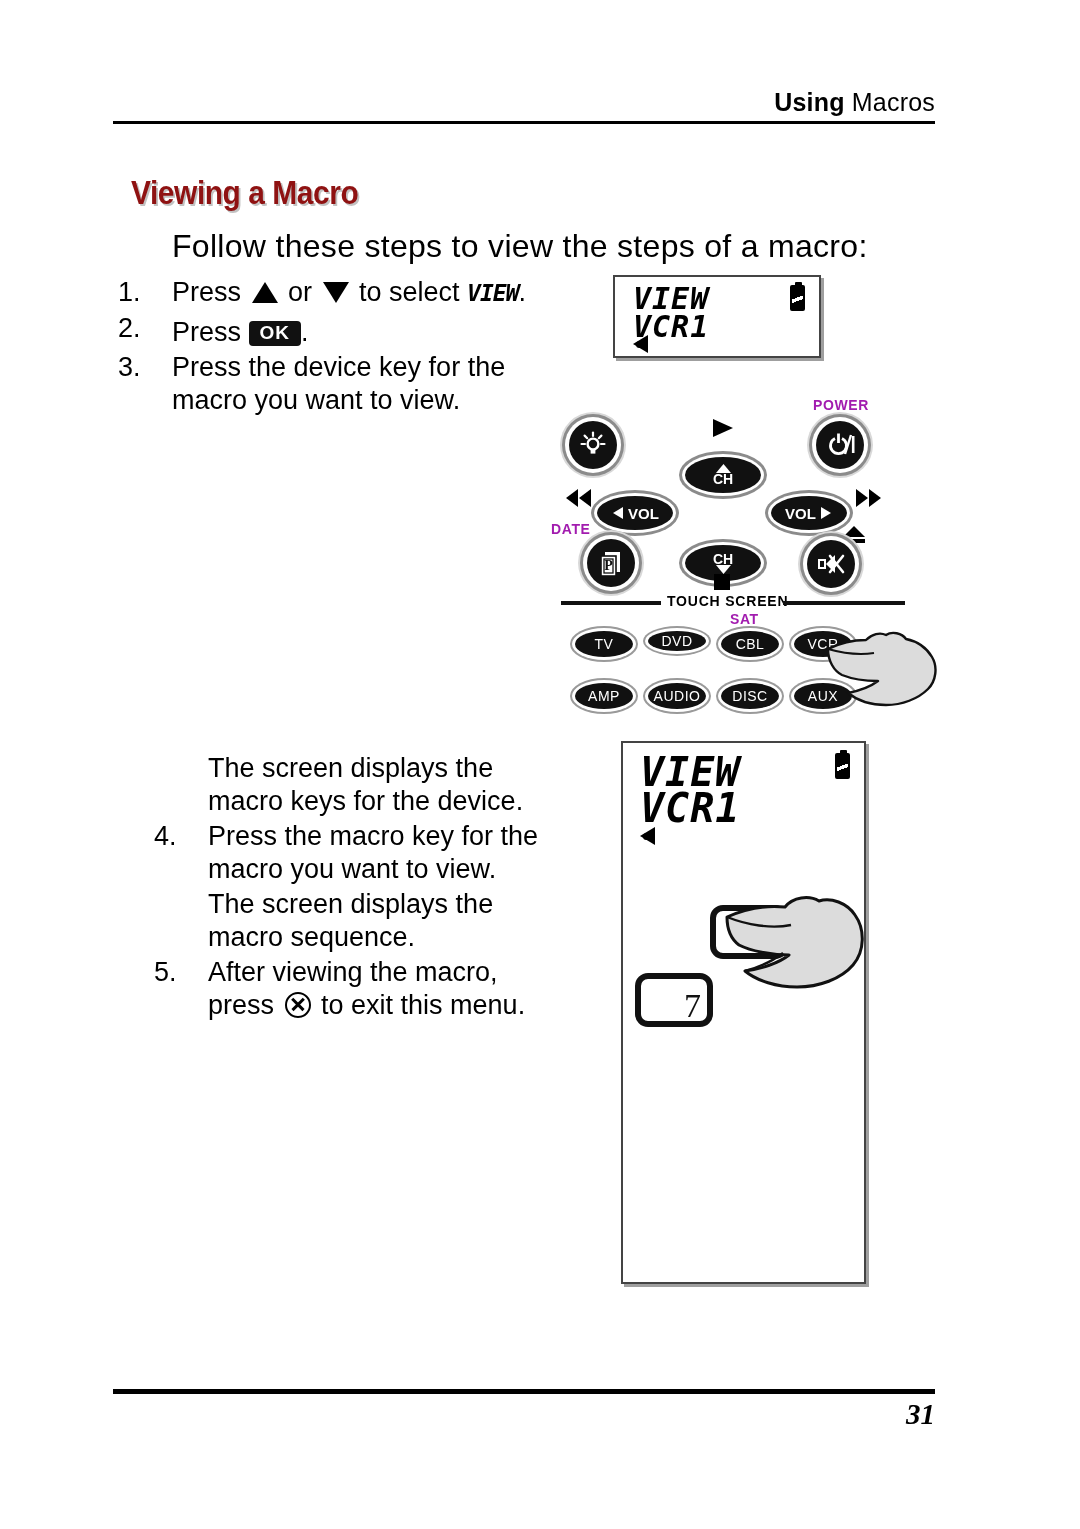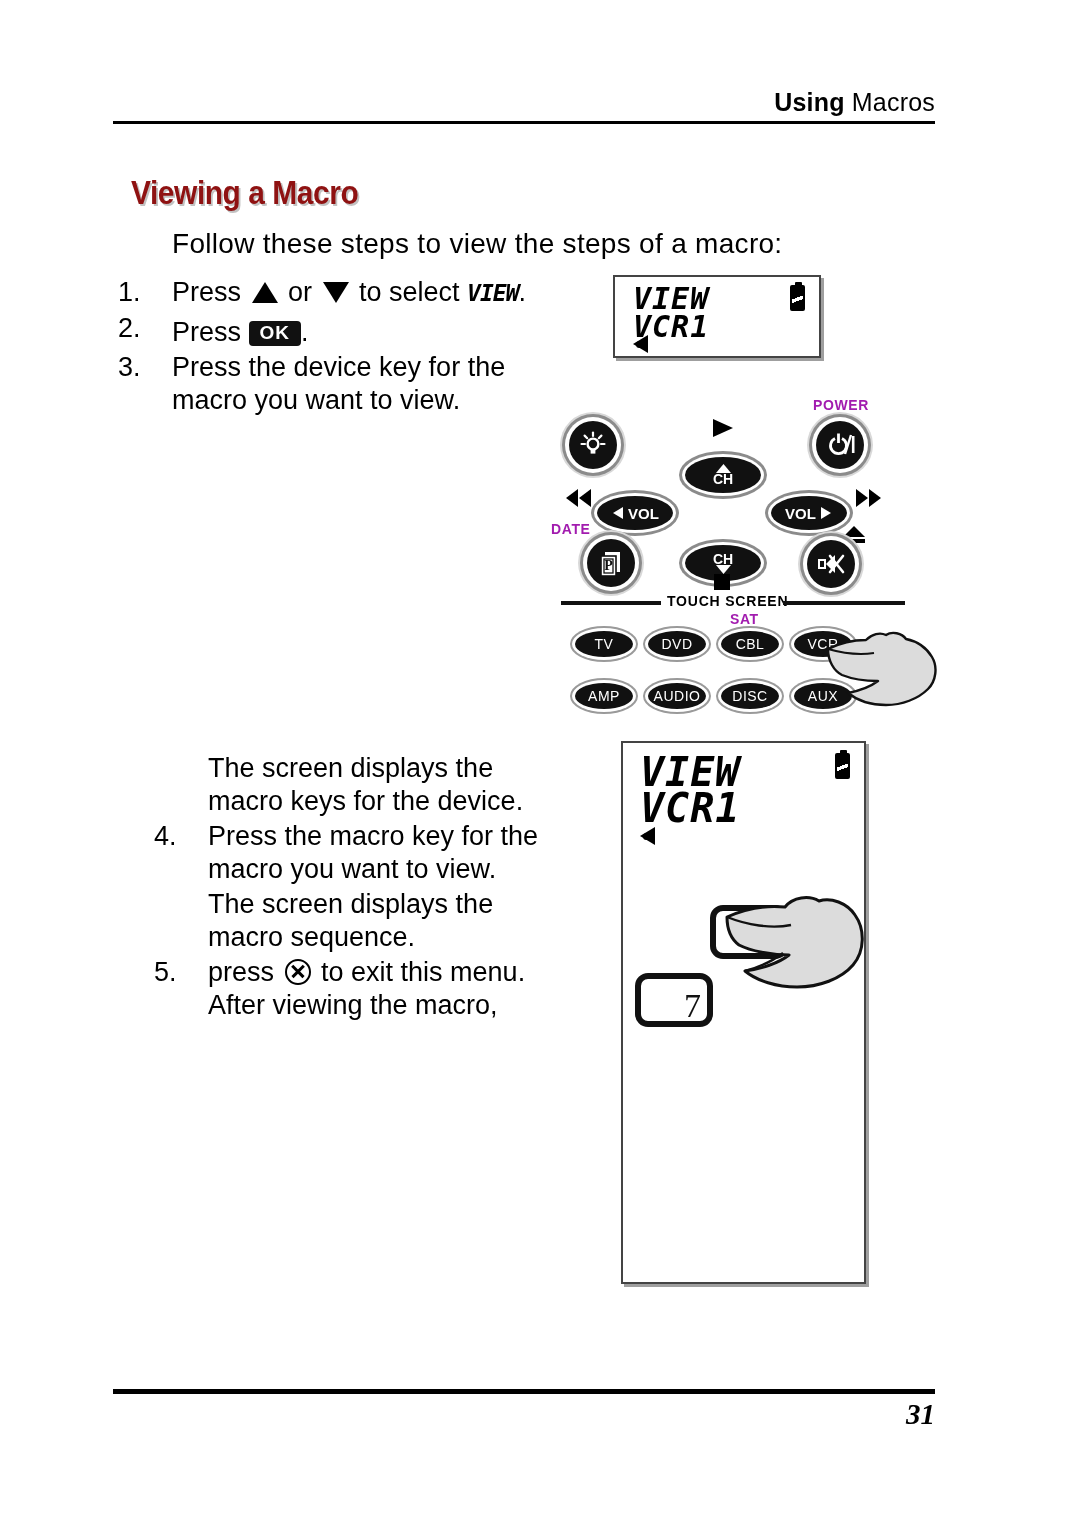--- a/index.html
+++ b/index.html
@@ -54,21 +54,21 @@
     transform: scaleX(.88);
     transform-origin: left top;
     white-space: nowrap;
   }
 
   
   #intro {
     position: absolute;
     left: 172px;
     top: 228px;
-    font-size: 28px;
+    font-size: 32px;
     letter-spacing: .3px;
     white-space: nowrap;
   }
 
   
   .steps {
     position: absolute;
     font-size: 27px;
     line-height: 33px;
   }
@@ -478,21 +478,21 @@
       </svg>
     </div>
 
     <div class="tsline" style="left:16px; top:206px; width:100px;"></div>
     <div class="ts-label" style="left:122px; top:198px;">TOUCH SCREEN</div>
     <div class="tsline" style="left:238px; top:206px; width:122px;"></div>
 
     <div class="rlabel" style="left:185px; top:216px;">SAT</div>
 
     <div class="devkey" style="left:30px; top:236px; width:58px; height:26px;">TV</div>
-    <div class="devkey" style="left:103px; top:236px; width:58px; height:26px;">DVD</div>
+    <div class="devkey" style="left:103px; top:236px; width:58px; height:20px;">DVD</div>
     <div class="devkey" style="left:176px; top:236px; width:58px; height:26px;">CBL</div>
     <div class="devkey" style="left:249px; top:236px; width:58px; height:26px;">VCR</div>
 
     <div class="devkey" style="left:30px; top:288px; width:58px; height:26px;">AMP</div>
     <div class="devkey" style="left:103px; top:288px; width:58px; height:26px;">AUDIO</div>
     <div class="devkey" style="left:176px; top:288px; width:58px; height:26px;">DISC</div>
     <div class="devkey" style="left:249px; top:288px; width:58px; height:26px;">AUX</div>
 
     <svg class="hand" style="left:277px; top:236px; width:120px; height:92px;" viewBox="0 0 120 92">
       <path d="M6 18 C18 12 30 9 44 9 C50 3 58 1 64 4 C70 0 80 2 84 8
@@ -525,22 +525,22 @@
       <div class="num"></div>
       <div class="body">
         <div>The screen displays the</div>
         <div>macro sequence.</div>
       </div>
     </div>
 
     <div class="step">
       <div class="num">5.</div>
       <div class="body">
+        <div>After viewing the macro,</div>
         <div><span>press </span><span class="exitkey"></span><span> to exit this menu.</span></div>
-        <div>After viewing the macro,</div>
       </div>
     </div>
   </div>
 
   <div class="lcd" id="lcd-large">
     <div class="lcd-line l1">VIEW</div>
     <div class="lcd-line l2">VCR1</div>
     <div class="battery"></div>
     <div class="irmark"></div>
 

